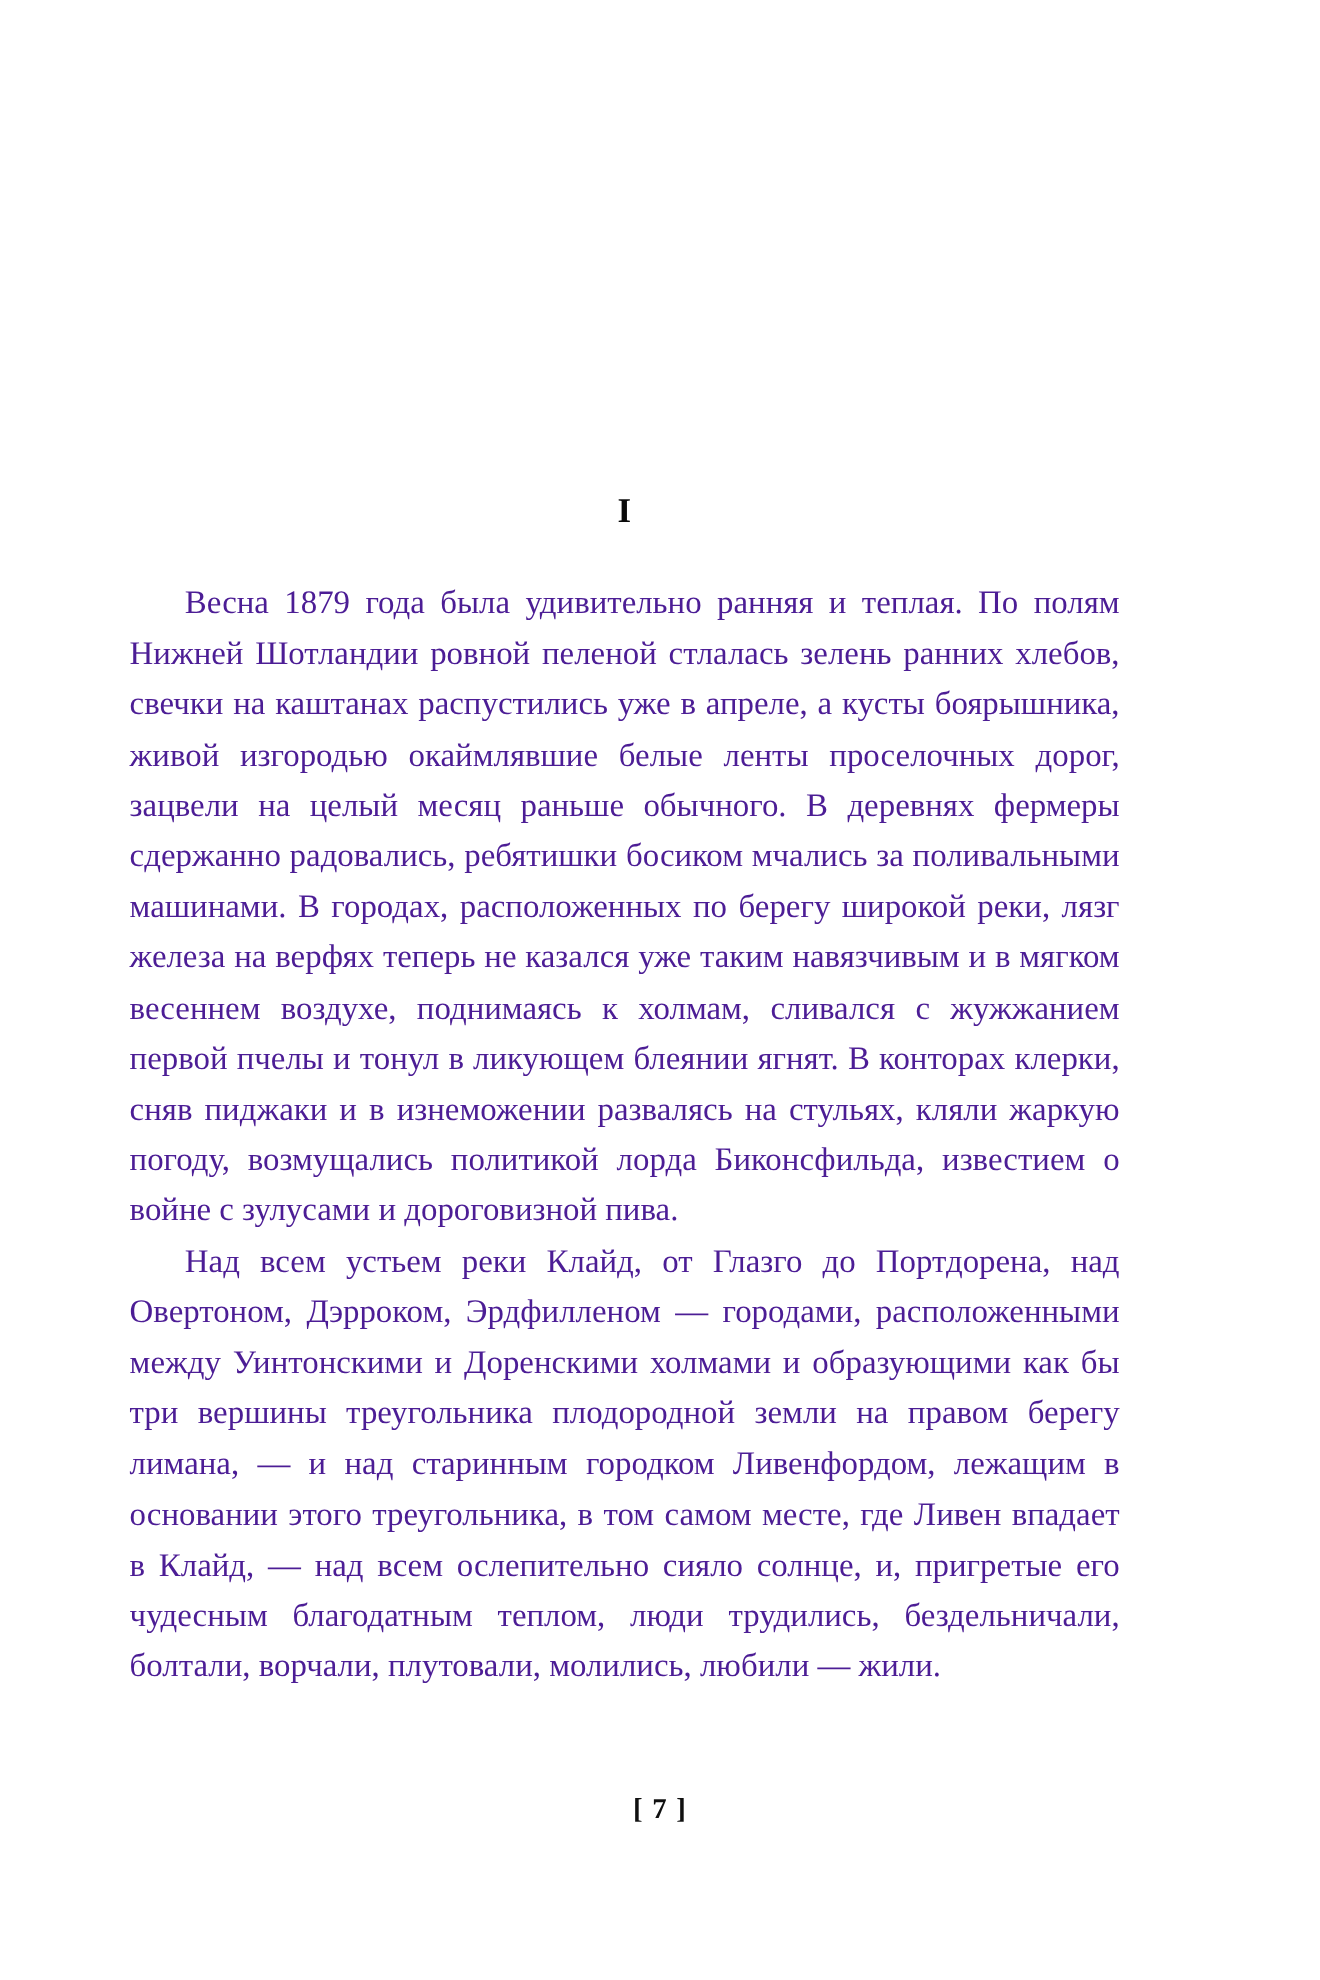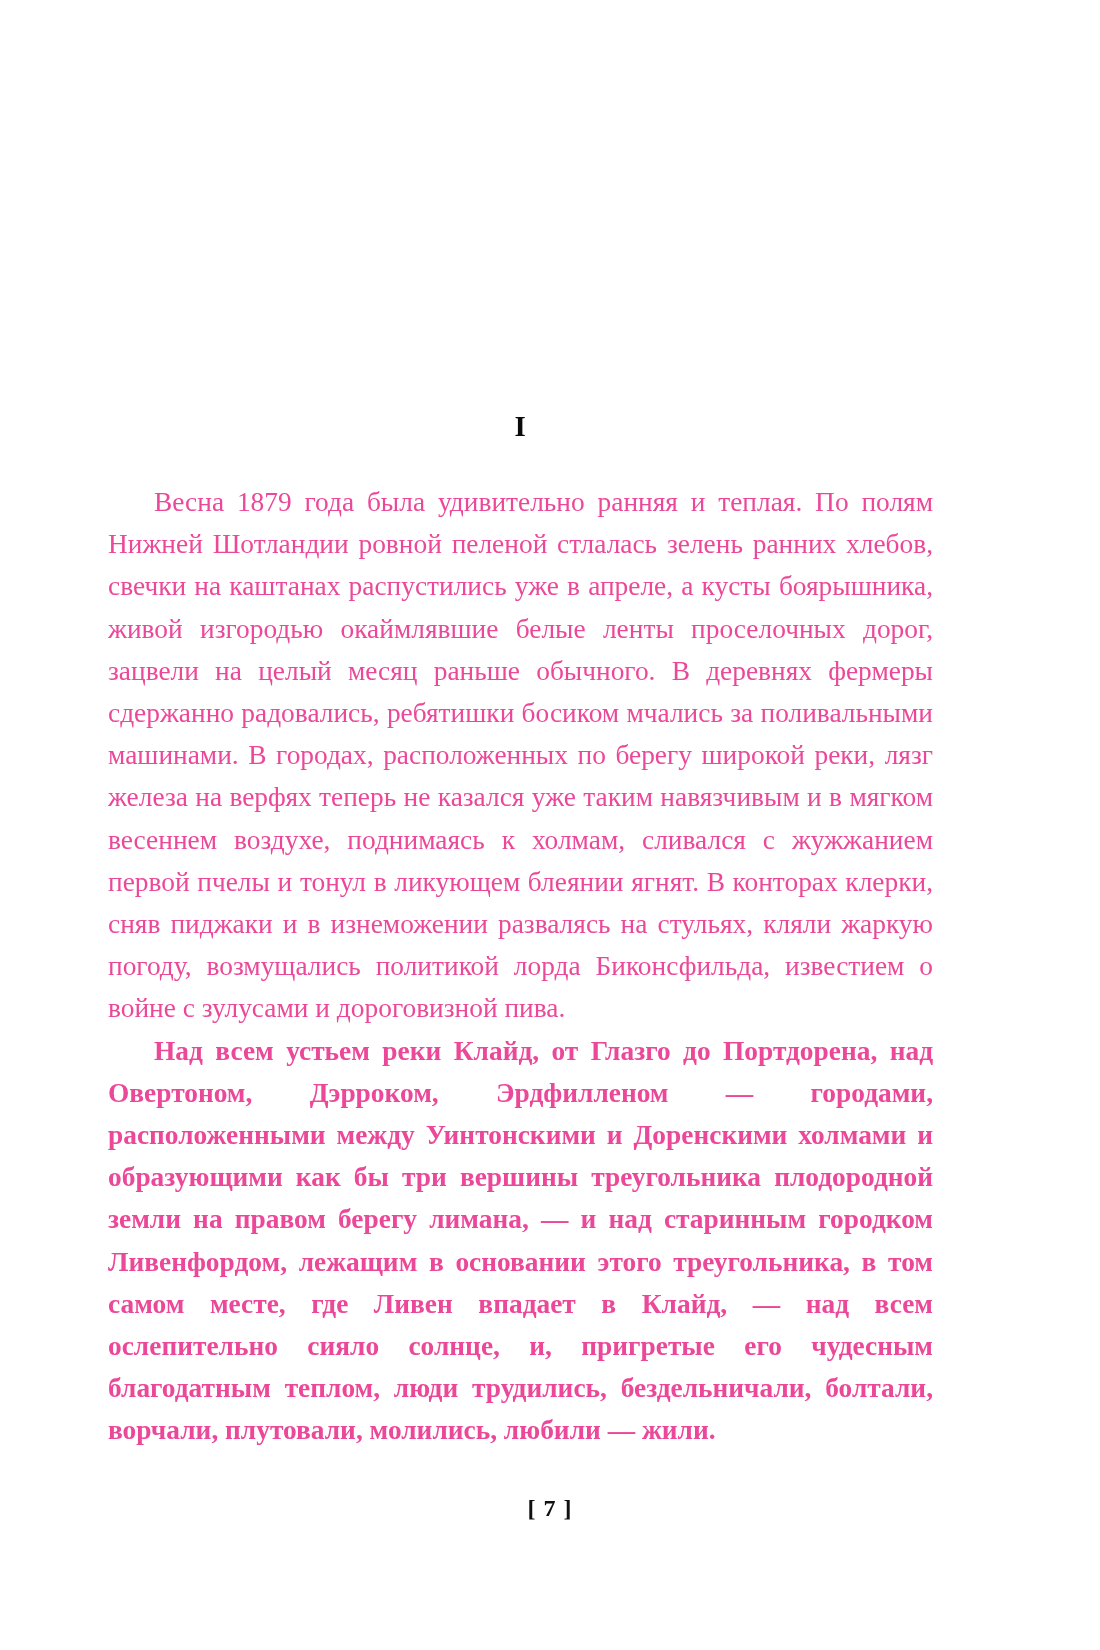--- a/index.html
+++ b/index.html
@@ -31,26 +31,25 @@
     margin: 0 0 40px 0;
     color: #0a0a0a;
   }
   .body-paragraph {
     margin: 0;
     font-size: 27.4px;
     line-height: 42.2px;
     text-align: justify;
     text-justify: inter-word;
     text-indent: 46px;
-    color: #ec4899;
+    color: #4c1d95;
     -webkit-font-smoothing: antialiased;
   }
   .body-paragraph + .body-paragraph {
     margin-top: 0;
-    font-weight: bold;
   }
   .page-number {
     position: absolute;
     left: 0;
     right: 0;
     top: 1495px;
     text-align: center;
     font-size: 24px;
     font-weight: bold;
     letter-spacing: 1px;

